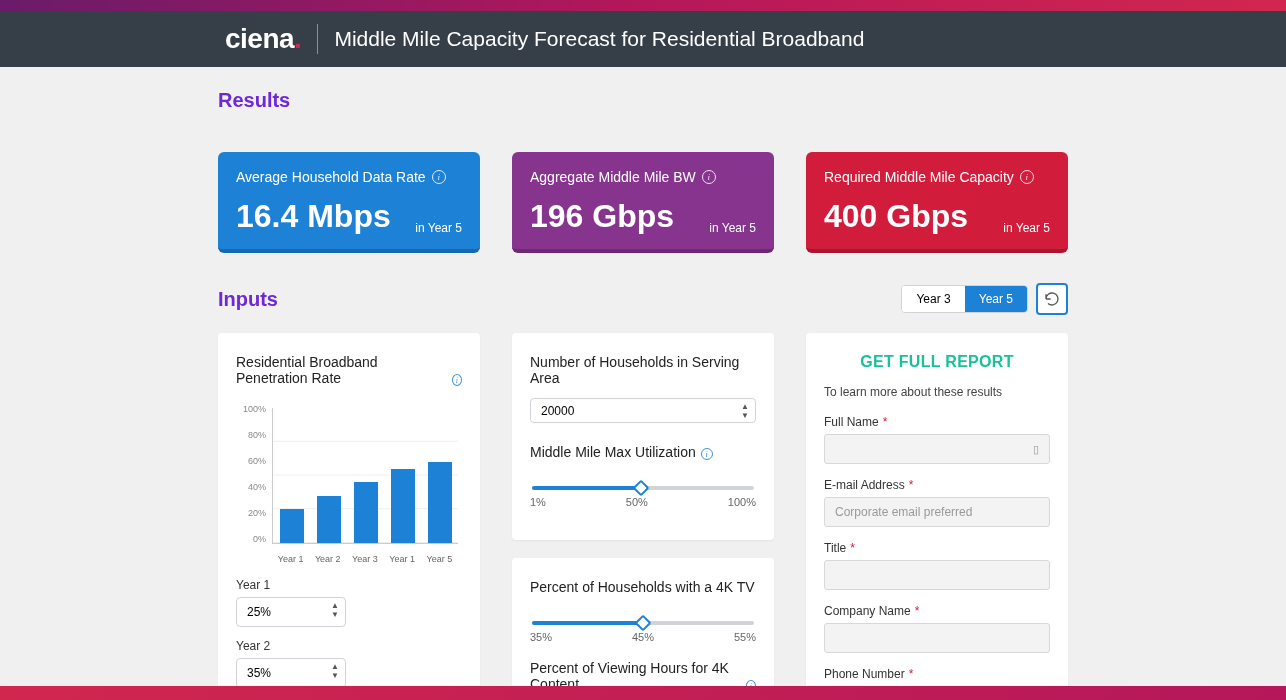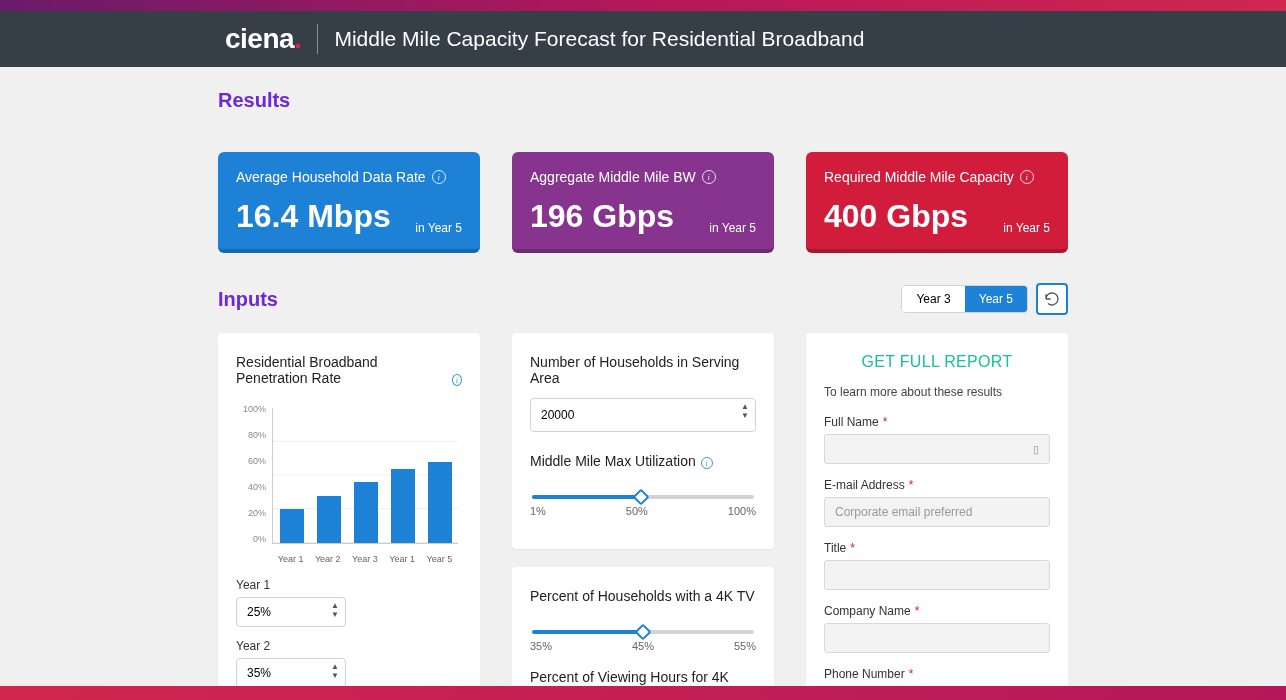--- a/index.html
+++ b/index.html
@@ -36,27 +36,27 @@
   .chart-y { position:absolute; left:0; top:0; bottom:20px; width:34px; display:flex; flex-direction:column; justify-content:space-between; font-size:9px; color:#888; text-align:right; padding-right:4px;}
   .chart-plot { position:absolute; left:36px; right:4px; top:4px; bottom:20px; border-left:1px solid #ccc; border-bottom:1px solid #ccc; display:flex; align-items:flex-end; justify-content:space-around; background:linear-gradient(to top,#eee 1px,transparent 1px); background-size:100% 25%;}
   .bar { width:24px; background:#1d81d5; }
   .chart-x { position:absolute; left:36px; right:4px; bottom:0; display:flex; justify-content:space-around; font-size:9px; color:#666;}
   .year-inputs { display:flex; flex-wrap:wrap; gap:12px 24px; margin-top:14px;}
   .year-field { width:110px; }
   .field-label { font-size:12px; color:#333; margin-bottom:5px; display:block;}
   .stepper, .number-input { position:relative; border:1px solid #d0d4d8; border-radius:4px; height:30px; display:flex; align-items:center; padding:0 10px; font-size:12px; background:#fff;}
   .stepper .arrows, .number-input .arrows { position:absolute; right:6px; top:3px; display:flex; flex-direction:column; gap:0px;}
   .arrows span { font-size:8px; line-height:9px; color:#555; cursor:pointer;}
-  .wide-field .stepper, .wide-field .number-input { width:100%; height:34px;}
+  .wide-field .stepper, .wide-field .number-input { width:100%; height:25px;}
   .slider-block { margin-top:6px; margin-bottom:16px;}
   .slider-track { position:relative; height:4px; background:#d0d4d8; border-radius:2px; margin:14px 2px 6px;}
   .slider-fill { position:absolute; left:0; top:0; height:100%; background:#1d81d5; border-radius:2px;}
   .slider-thumb { position:absolute; top:50%; width:12px; height:12px; border:2px solid #1d81d5; background:#fff; border-radius:2px; transform:translate(-50%,-50%) rotate(45deg);}
   .slider-labels { display:flex; justify-content:space-between; font-size:11px; color:#666; margin-top:6px;}
-  .report-title { color:#17c19a; font-weight:400; font-size:16px; text-align:center; margin-bottom:14px; letter-spacing:0.3px;}
+  .report-title { color:#17c19a; font-weight:700; font-size:16px; text-align:center; margin-bottom:14px; letter-spacing:0.3px;}
   .report-sub { font-size:12px; color:#444; margin-bottom:16px;}
   .form-label { font-size:12px; color:#333; margin-bottom:5px; display:flex; gap:4px;}
   .req { color:#d21c3c; }
   .form-input { width:100%; height:30px; border:1px solid #d8d8d8; background:#f3f3f3; border-radius:3px; padding:0 10px; font-size:12px; margin-bottom:14px; position:relative;}
   .form-input.placeholder { color:#999; display:flex; align-items:center;}
   .phone-row { display:flex; gap:8px; align-items:center; margin-bottom:16px;}
   .flag { width:24px; height:16px; background:linear-gradient(#b22234,#b22234 7.5%,#fff 7.5%,#fff 15%, #b22234 15%, #b22234 22.5%, #fff 22.5%, #fff 30%, #b22234 30%, #b22234 37.5%, #fff 37.5%, #fff 45%, #b22234 45%); position:relative;}
   .flag::after { content:""; position:absolute; left:0; top:0; width:10px; height:9px; background:#3c3b6e;}
   .bottom-bar { position:fixed; left:0; right:0; bottom:0; height:14px; background:linear-gradient(to right, #d1274f, #b5175a);}
   .info-icon.small { width:12px; height:12px; font-size:8px; color:#1d81d5; border-color:#1d81d5;}

